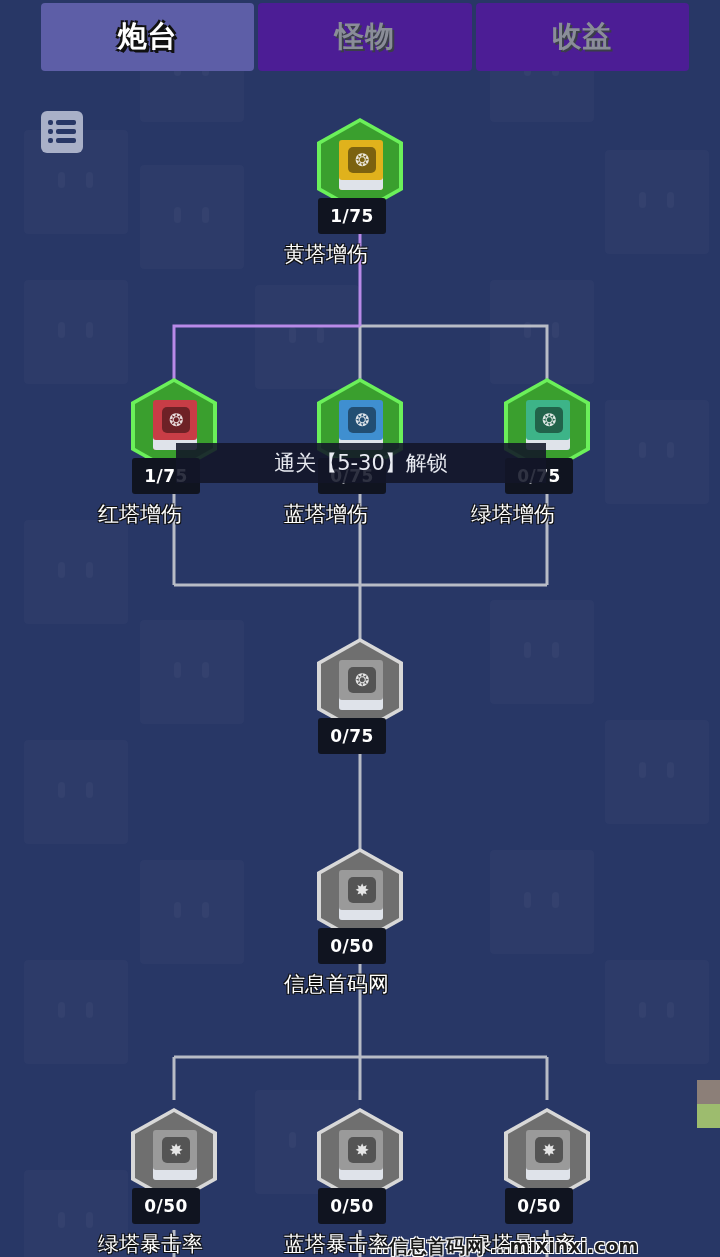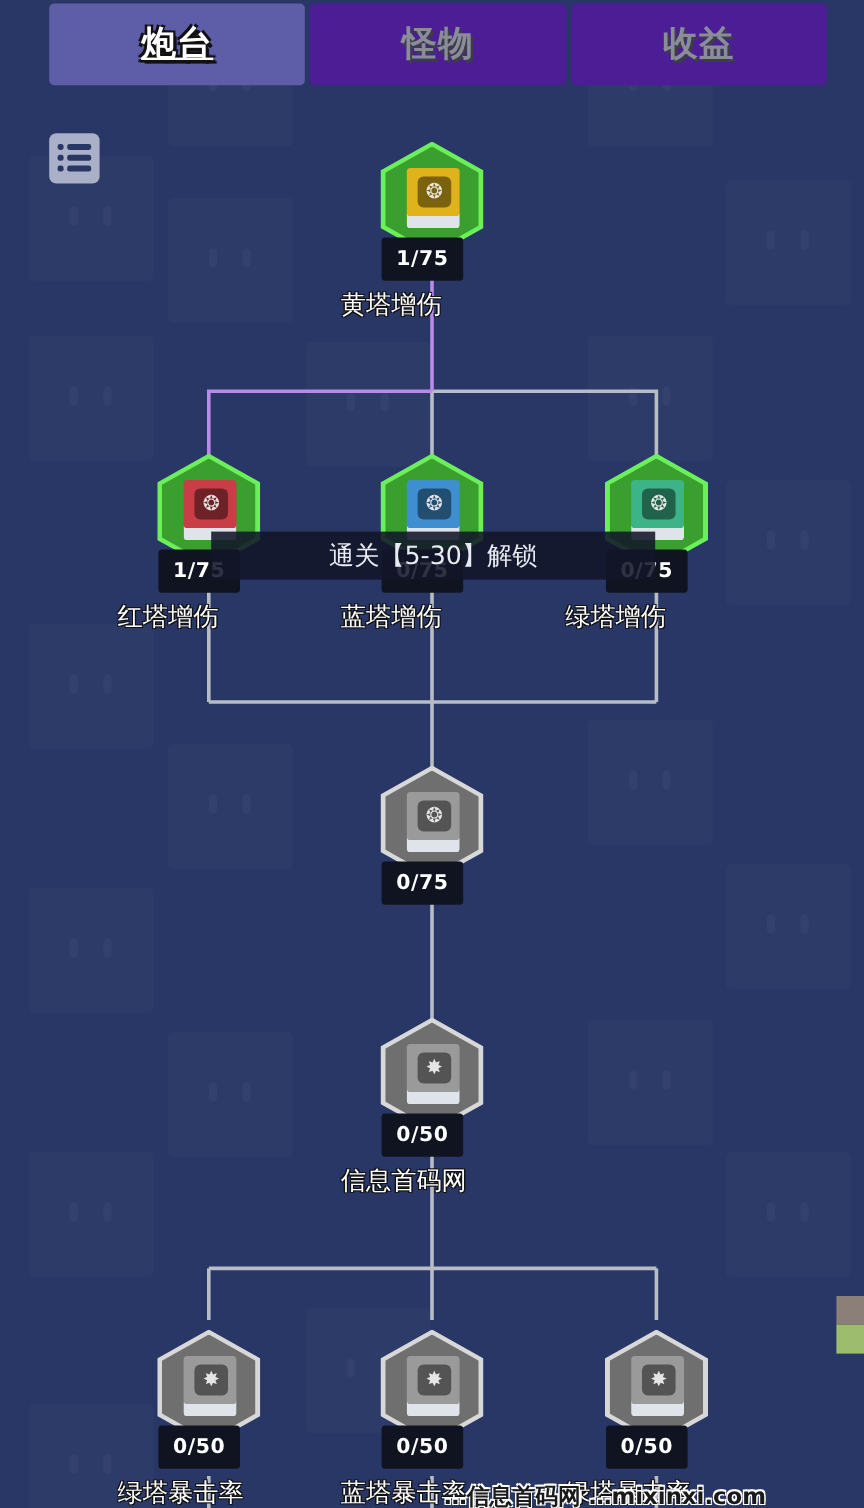--- a/index.html
+++ b/index.html
@@ -20,21 +20,21 @@
     border-radius: 4px; background: rgba(255,255,255,0.035);
   }
   .bg-tile::before { left: 34px; }
   .bg-tile::after { left: 62px; }
 
   .tabs { position: absolute; top: 3px; left: 41px; width: 648px; height: 68px; display: flex; gap: 4px; }
   .tab {
     flex: 1; border-radius: 4px; display: flex; align-items: center; justify-content: center;
     background: #4c1d95; cursor: pointer;
   }
-  .tab.active { background: #5d5ea7; text-decoration: underline; }
+  .tab.active { background: #5d5ea7; }
   .tab span {
     font-size: 29px; font-weight: bold; letter-spacing: 1px; color: #8a8d98;
     text-shadow: 2px 2px 0 #3b3e48;
   }
   .tab.active span {
     color: #ffffff;
     text-shadow: -2px -2px 0 #111, 2px -2px 0 #111, -2px 2px 0 #111, 2px 2px 0 #111, 3px 3px 0 #111;
   }
 
   .menu-btn {

